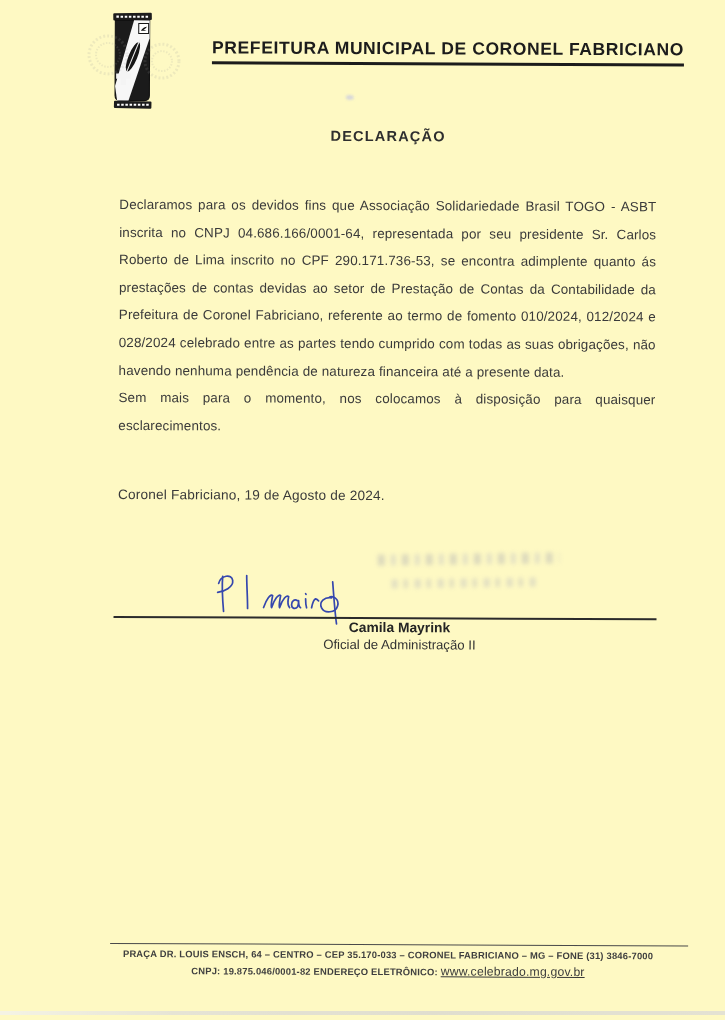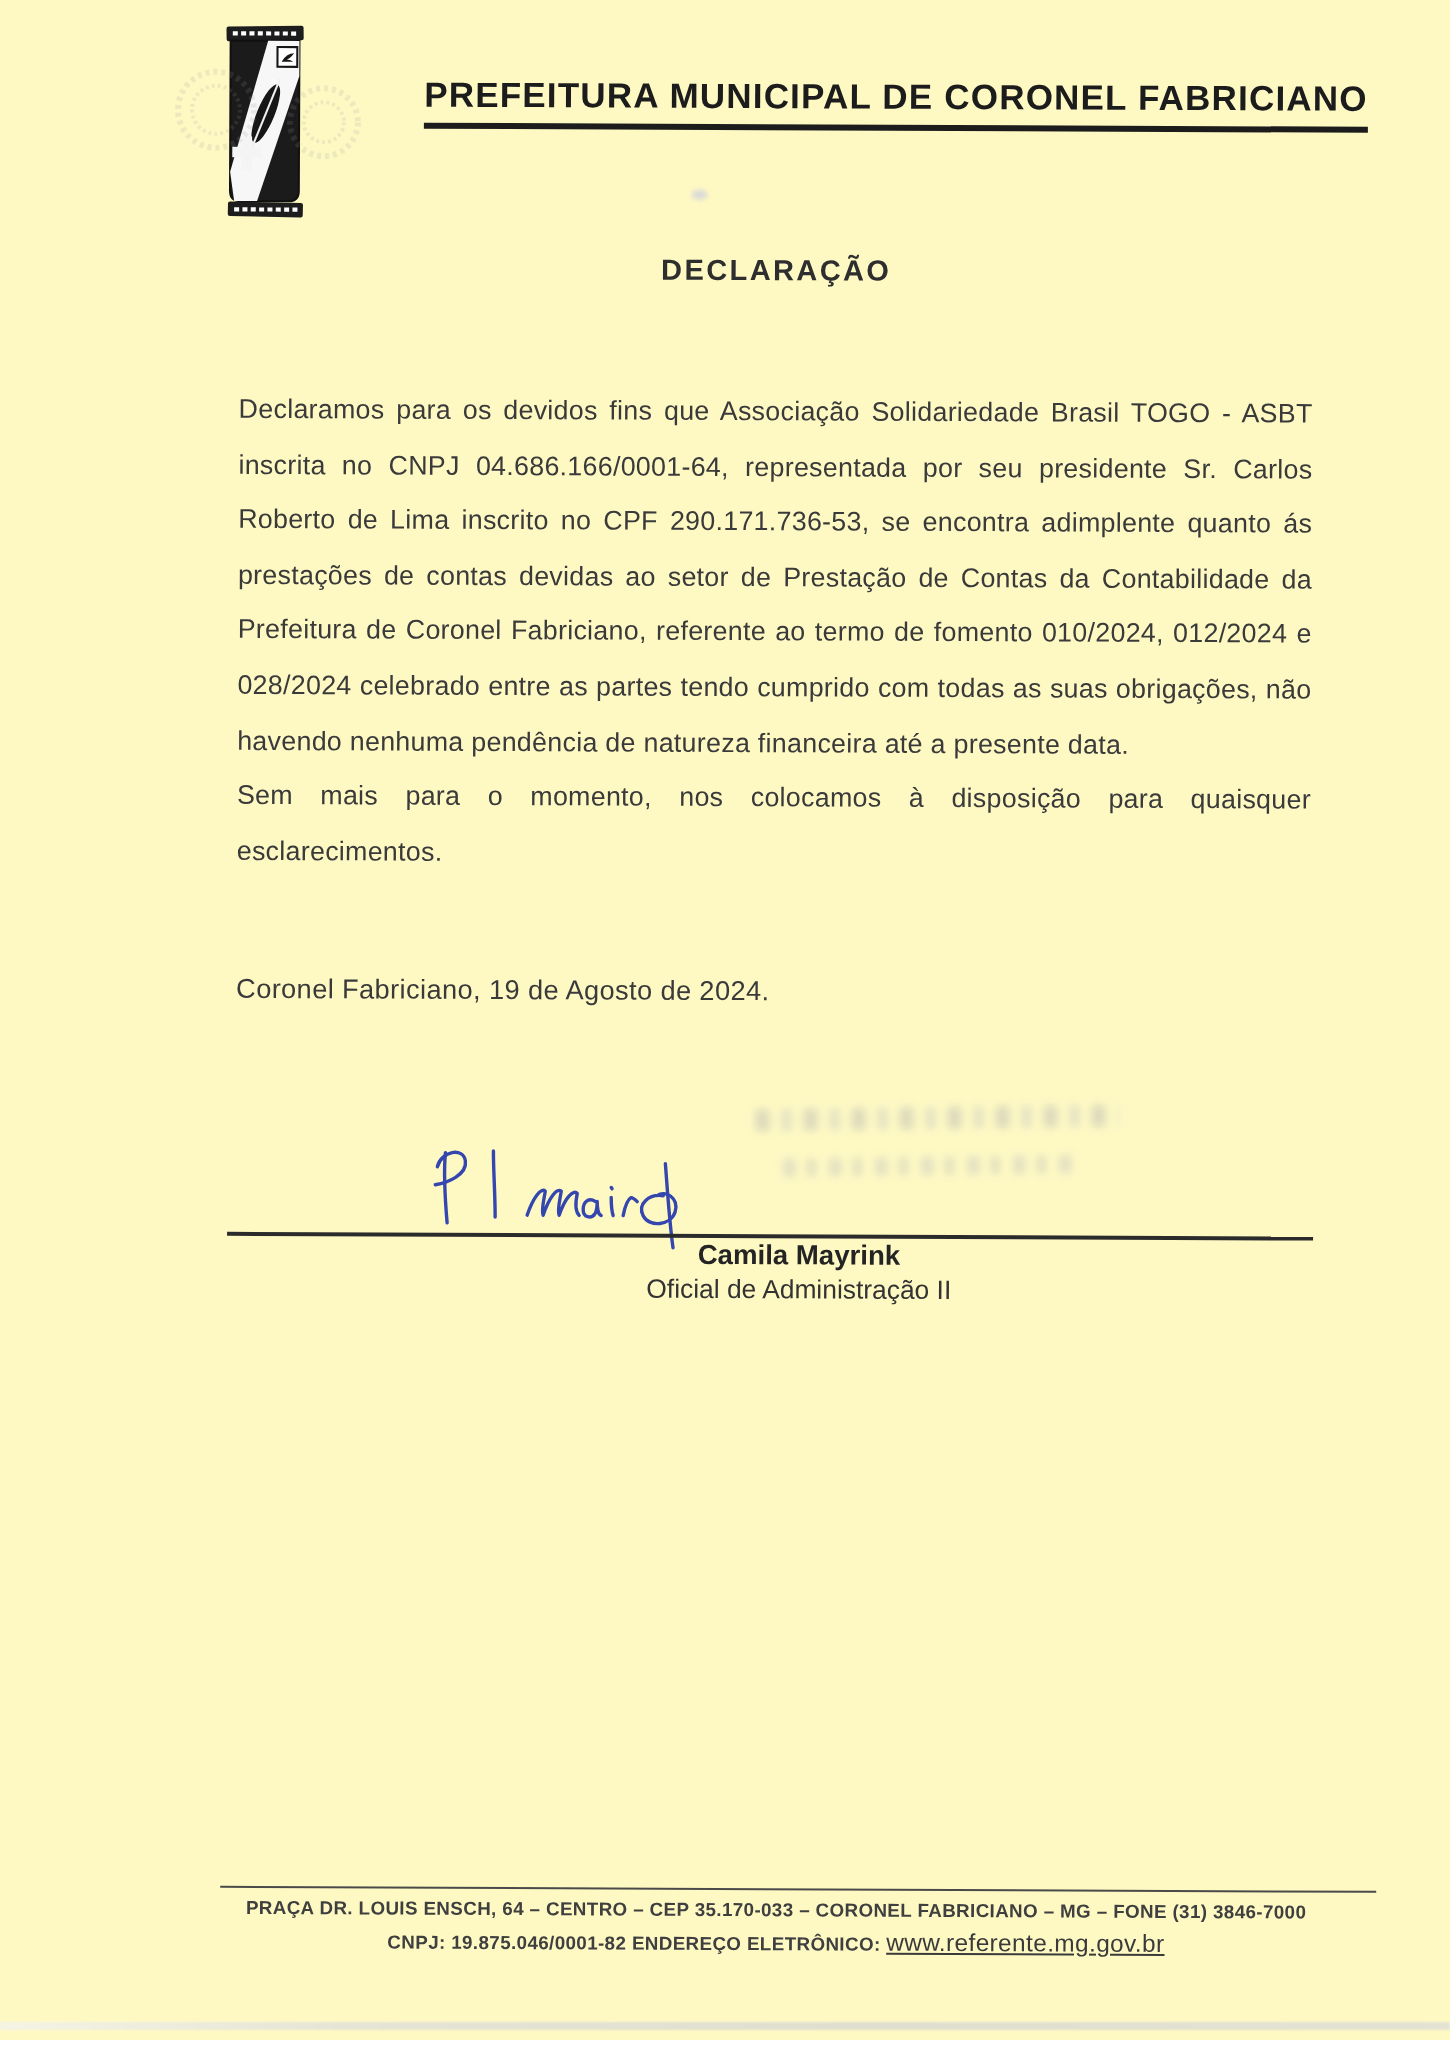--- a/index.html
+++ b/index.html
@@ -192,17 +192,17 @@
         <path d="M135 16 C136 28 137 44 139 58"></path>
       </g>
     </svg>
 
     <div class="sign-line"></div>
     <div class="sign-name">Camila Mayrink</div>
     <div class="sign-role">Oficial de Administração II</div>
 
     <div class="footer-rule"></div>
     <div class="footer-line1">PRAÇA DR. LOUIS ENSCH, 64 – CENTRO – CEP 35.170-033 – CORONEL FABRICIANO – MG – FONE (31) 3846-7000</div>
-    <div class="footer-line2"><span>CNPJ: 19.875.046/0001-82 ENDEREÇO ELETRÔNICO: </span><span class="footer-link">www.referente.mg.gov.br</span></div>
+    <div class="footer-line2"><span>CNPJ: 19.875.046/0001-82 ENDEREÇO ELETRÔNICO: </span><span class="footer-link">www.celebrado.mg.gov.br</span></div>
 
   </div>
   <div class="scan-edge"></div>
 </div>
 
 </body></html>

